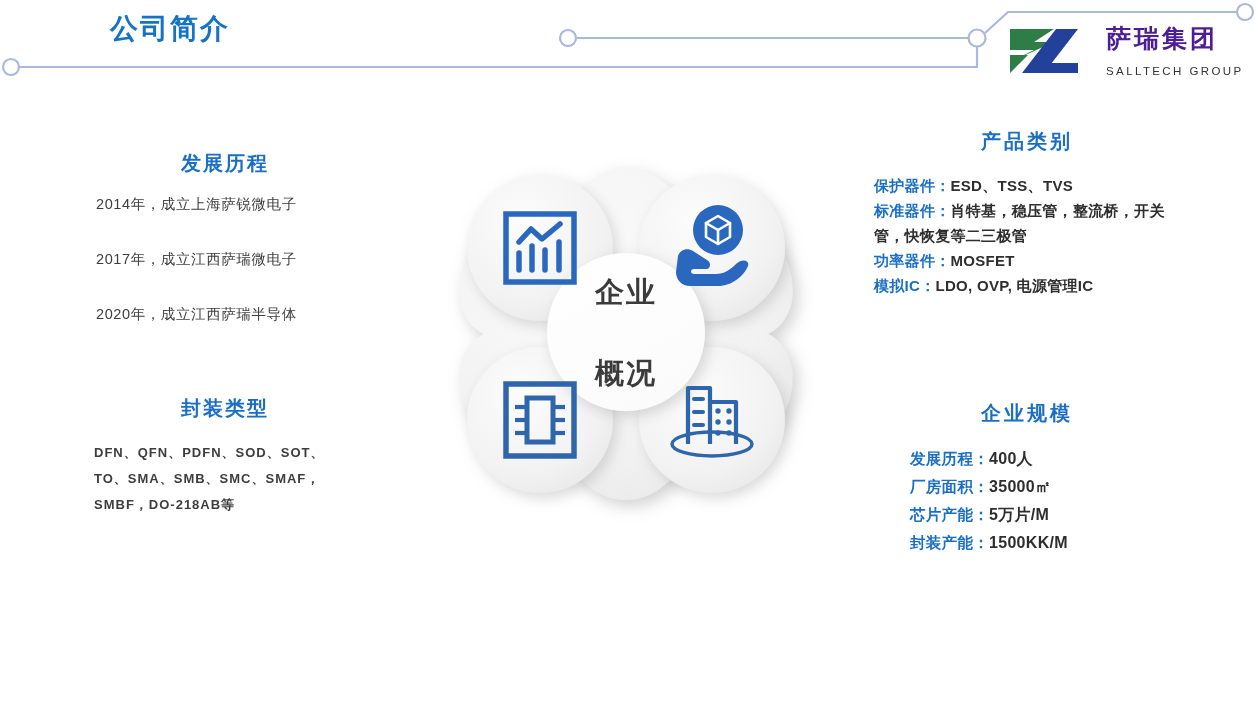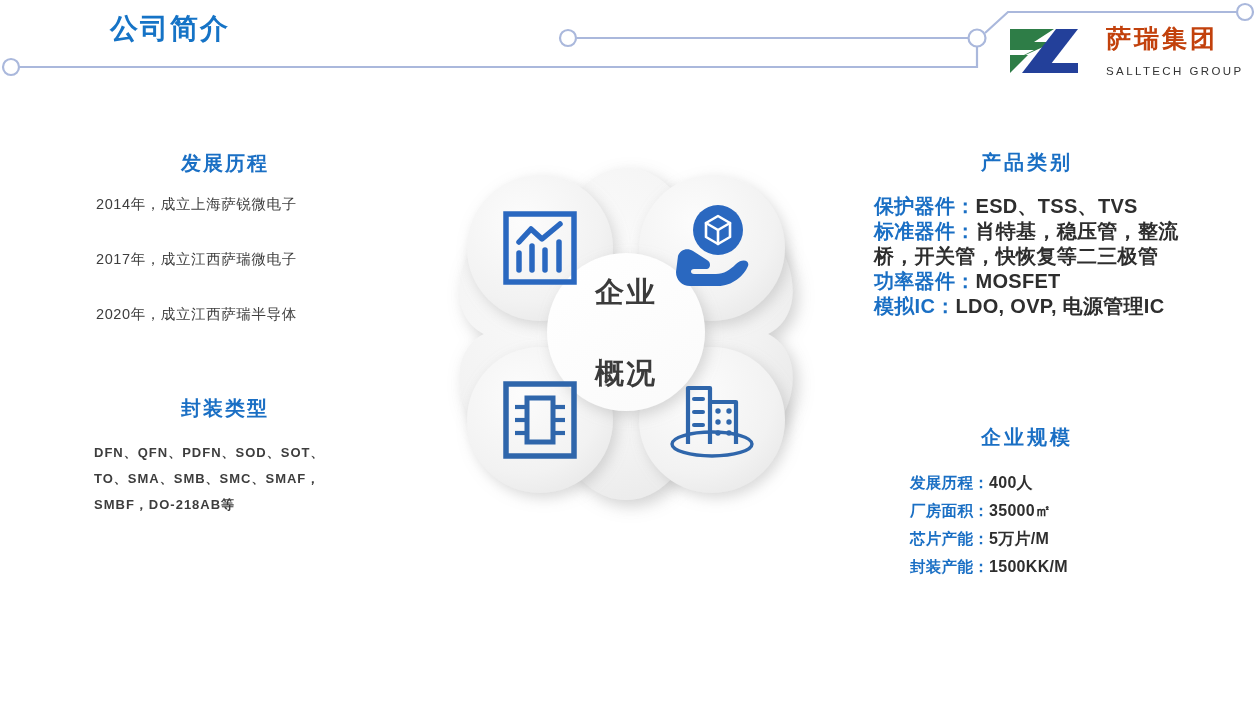--- a/index.html
+++ b/index.html
@@ -50,21 +50,21 @@
     height: 58px;
     display: flex;
     align-items: center;
     gap: 10px;
   }
   #logo-mark { width: 92px; height: 52px; flex: none; }
   #logo-text { display: flex; flex-direction: column; justify-content: center; }
   #logo-cn {
     font-size: 25px;
     font-weight: bold;
-    color: #c2410c;
+    color: #4c1d95;
     letter-spacing: 3px;
     line-height: 1.05;
     font-family: "Liberation Sans", "DejaVu Sans", sans-serif;
   }
   #logo-en {
     font-size: 11.5px;
     color: #333333;
     letter-spacing: 2.4px;
     margin-top: 14px;
     font-family: "Liberation Sans", "DejaVu Sans", sans-serif;
@@ -80,21 +80,21 @@
 
   .panel { margin-bottom: 0; }
   .panel-title {
     font-size: 20px;
     font-weight: bold;
     color: #1a6fc4;
     text-align: center;
     letter-spacing: 2px;
     margin: 0 0 18px 0;
   }
-  .panel-title.wide { letter-spacing: 3px; margin-top: 24px; }
+  .panel-title.wide { letter-spacing: 3px; }
 
   .timeline-item {
     font-size: 14.5px;
     font-weight: normal;
     color: #3d3d3d;
     letter-spacing: 0.6px;
     margin: 0 0 36px 36px;
     white-space: nowrap;
   }
   .timeline-item:last-child { margin-bottom: 0; }
@@ -103,21 +103,21 @@
     font-size: 13px;
     font-weight: bold;
     color: #3d3d3d;
     letter-spacing: 1px;
     line-height: 26px;
     margin: 0 0 0 34px;
     width: 250px;
   }
 
   .kv-line {
-    font-size: 20px;
+    font-size: 15px;
     line-height: 25px;
     letter-spacing: 0.3px;
     margin: 0;
     white-space: normal;
   }
   .kv-key {
     color: #1a6fc4;
     font-weight: bold;
   }
   .kv-val {

